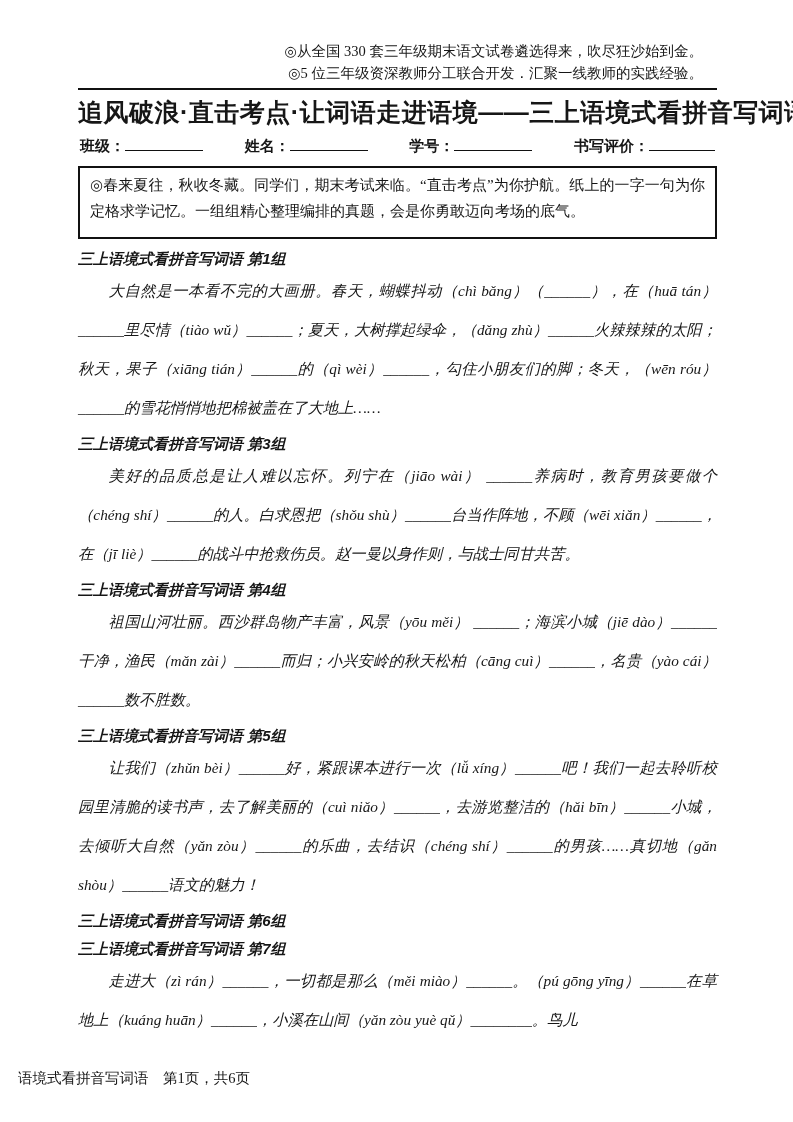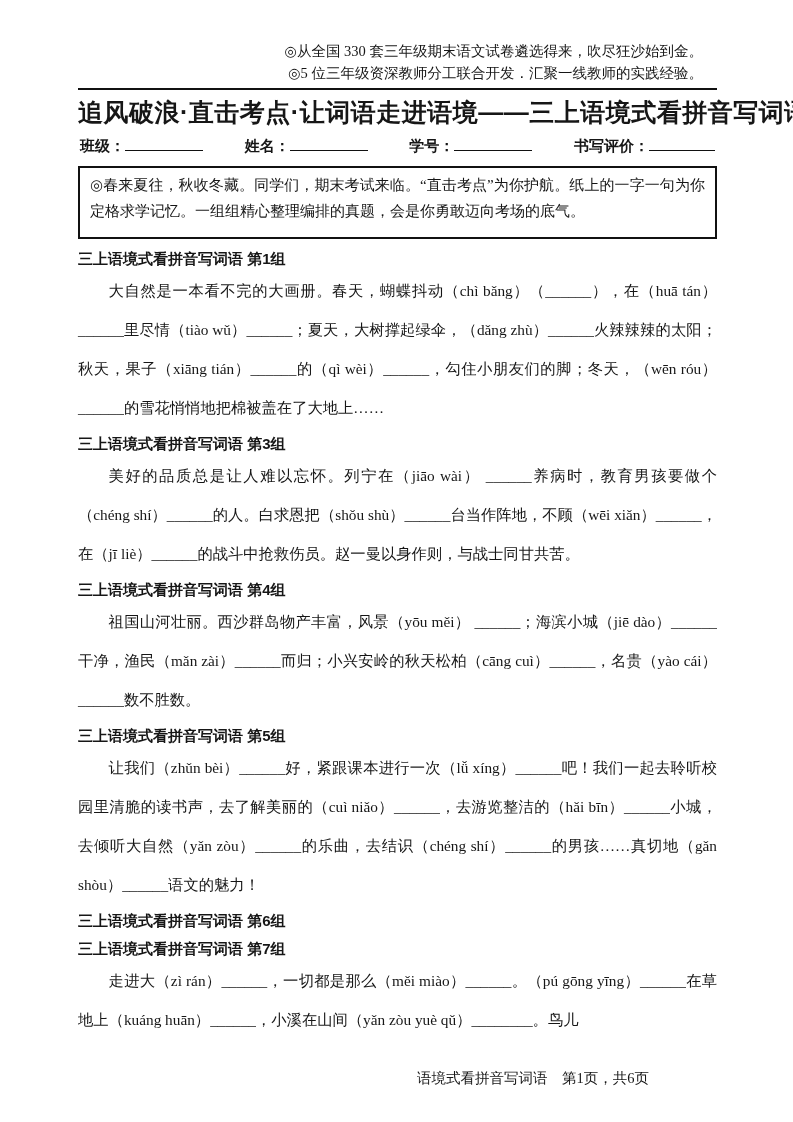--- a/index.html
+++ b/index.html
@@ -59,40 +59,40 @@
   .meta-field:last-child .blank-line { width: 66px; }
   .intro-box {
     border: 2px solid #111;
     padding: 5px 10px 13px 10px;
     font-size: 15px;
     line-height: 25.5px;
     text-align: justify;
     margin-bottom: 8px;
   }
   .intro-box b { font-weight: bold; }
-  .group { margin-top: 5px; }
+  .group { margin-top: 5px; font-style: italic; }
   .group-title {
     font-family: "Liberation Sans", "DejaVu Sans", sans-serif;
     font-weight: bold;
     font-size: 15px;
     line-height: 23px;
     margin-bottom: 1px;
   }
   .group-text {
     font-size: 15.3px;
     line-height: 39px;
     text-indent: 2em;
     text-align: justify;
   }
   .page-footer {
     position: absolute;
-    left: 0;
+    left: 18px;
     bottom: 34px;
     width: 649px;
-    text-align: right;
+    text-align: left;
     font-size: 14.5px;
   }
 </style>
 </head>
 <body>
 
 <div class="page">
 
   <div class="top-notes">
     <div>◎从全国 330 套三年级期末语文试卷遴选得来，吹尽狂沙始到金。</div>

